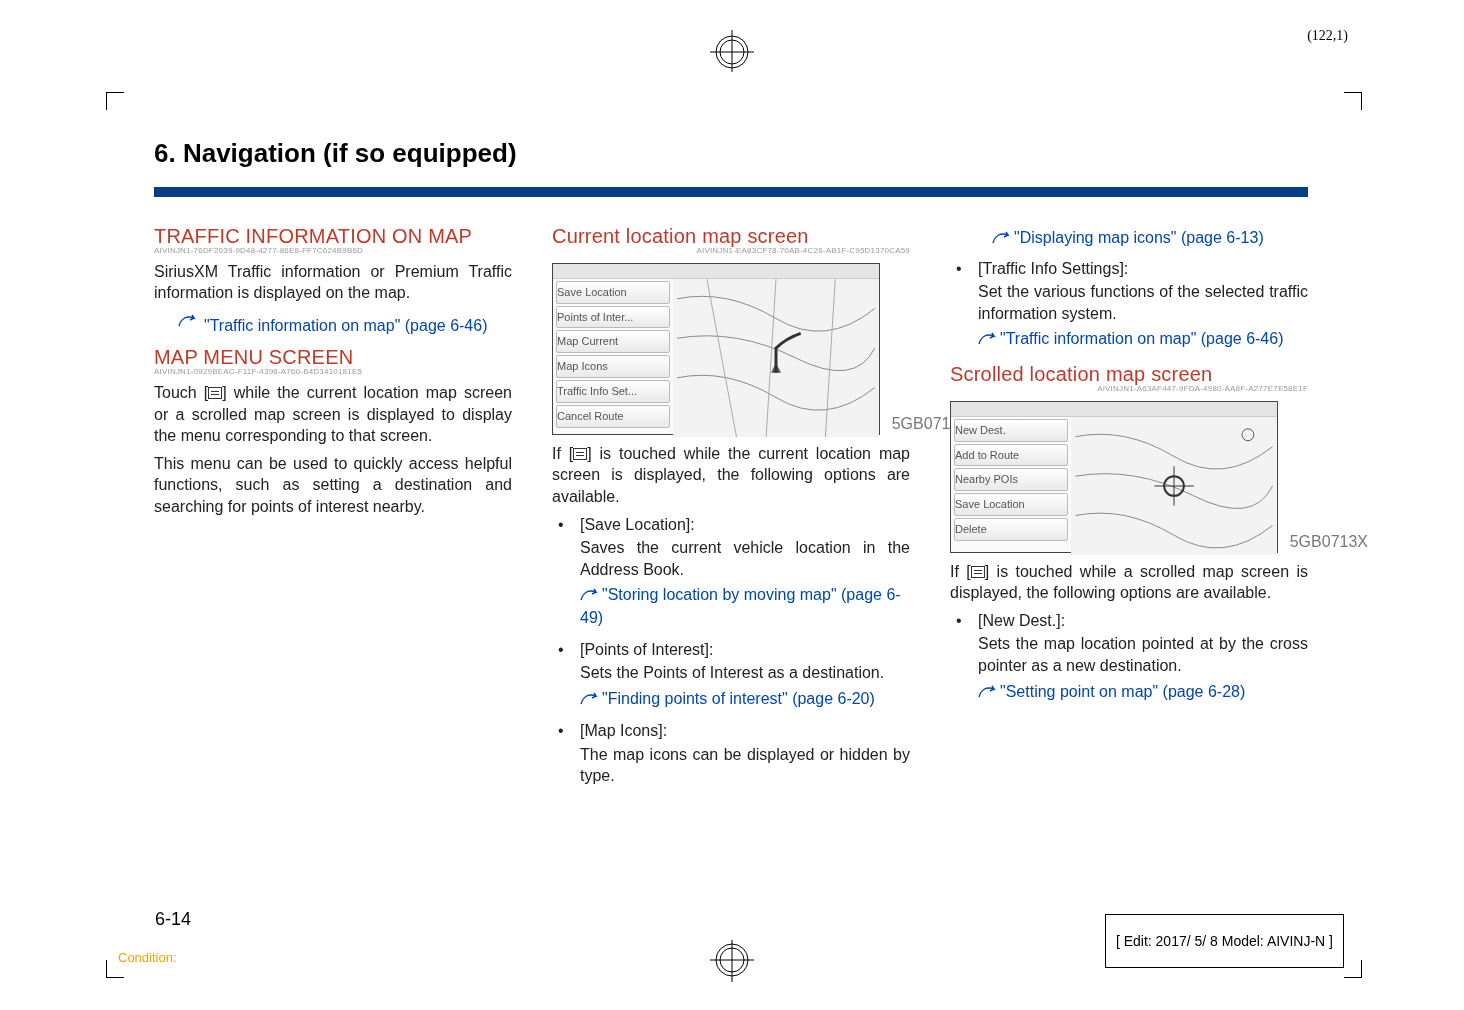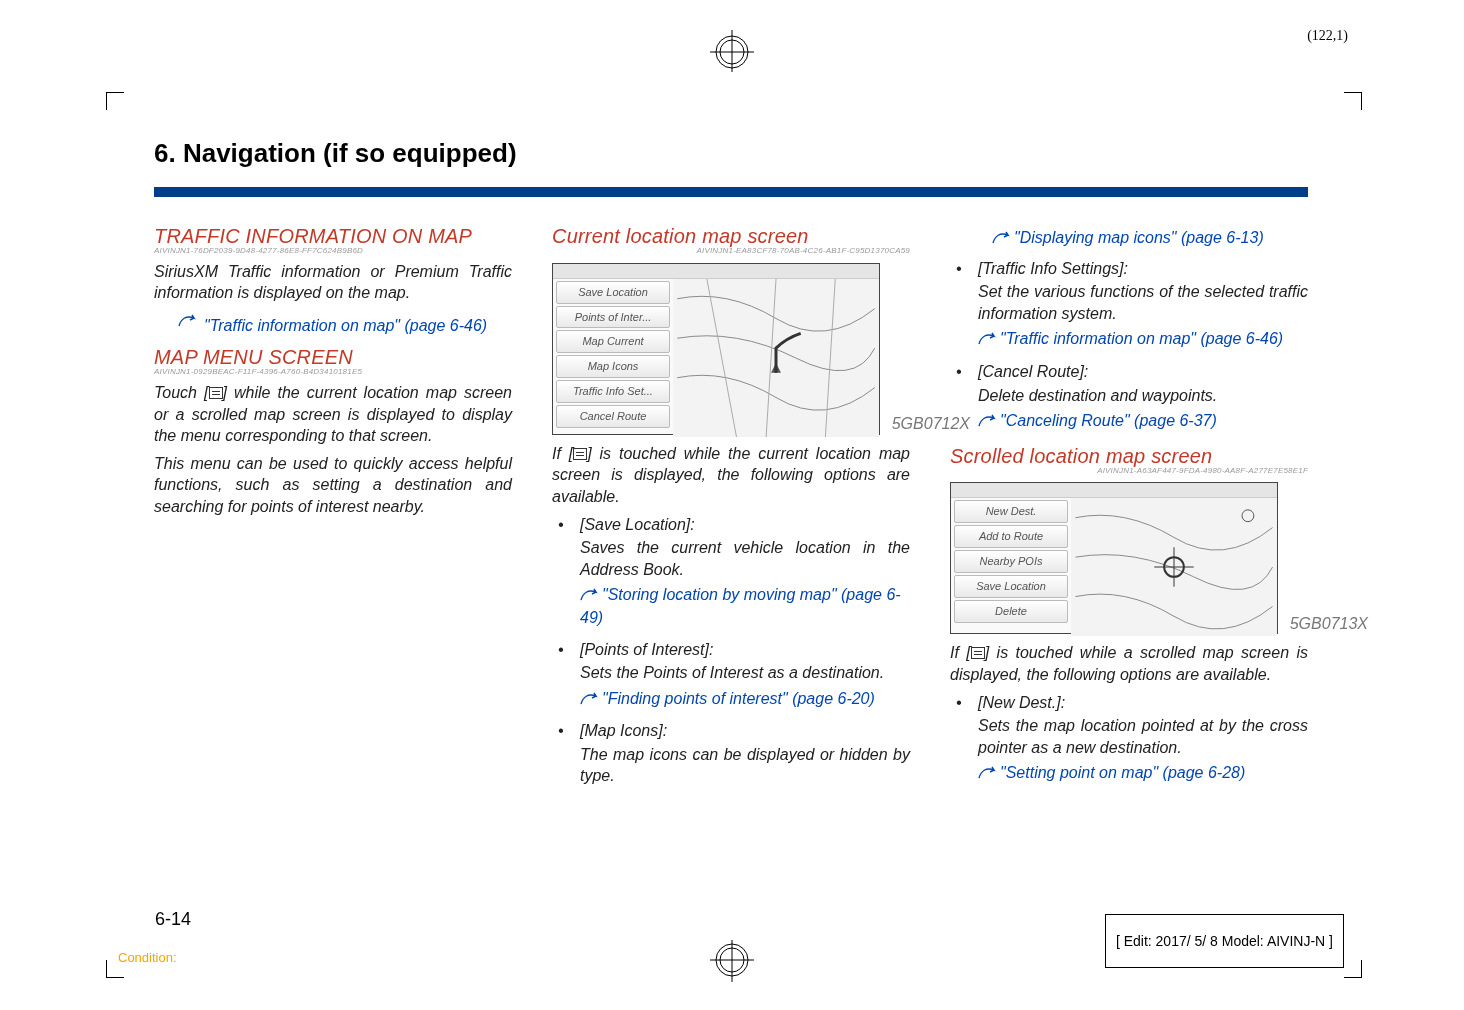--- a/index.html
+++ b/index.html
@@ -56,21 +56,20 @@
     margin-bottom: 18px;
   }
   .rule {
     height: 10px;
     background: #003e8a;
     margin-bottom: 26px;
   }
   .columns {
     display: flex;
     gap: 40px;
-    font-style: italic;
   }
   .col {
     flex: 1;
     font-size: 16px;
     line-height: 1.35;
     color: #222;
   }
   .heading-red {
     color: #c33928;
     font-size: 20px;
@@ -142,21 +141,20 @@
     font-size: 11px;
     color: #555;
     font-family: Arial, sans-serif;
   }
   .menu-list div {
     border: 1px solid #bbb;
     border-radius: 2px;
     margin: 2px 3px;
     padding: 3px 0;
     background: linear-gradient(#fff,#e9e9e9);
-    text-align: center;
   }
   .map-panel {
     flex: 1;
     position: relative;
     background: #f3f3f3;
     overflow: hidden;
   }
   .map-panel svg { width:100%; height:100%; }
   .diagram-label {
     position:absolute;
@@ -313,27 +311,20 @@
             </svg></span><span class="link-blue text">"Displaying map icons" (page 6-13)</span></div>
 
       <ul class="bullets">
         <li>
           <span>[Traffic Info Settings]:</span>
           <div class="sub">Set the various functions of the selected traffic information system.</div>
           <div class="ref-row"><span class="ref-icon"><svg width="22" height="14" viewBox="0 0 22 14">
                   <path d="M1 13 C 3 6, 8 2, 16 5 L14 2 M16 5 L12 7" fill="none" stroke="#0046b3" stroke-width="1.4"></path>
                 </svg></span><span class="link-blue text">"Traffic information on map" (page 6-46)</span></div>
         </li>
-        <li>
-          <span>[Cancel Route]:</span>
-          <div class="sub">Delete destination and waypoints.</div>
-          <div class="ref-row"><span class="ref-icon"><svg width="22" height="14" viewBox="0 0 22 14">
-                  <path d="M1 13 C 3 6, 8 2, 16 5 L14 2 M16 5 L12 7" fill="none" stroke="#0046b3" stroke-width="1.4"></path>
-                </svg></span><span class="link-blue text">"Canceling Route" (page 6-37)</span></div>
-        </li>
       </ul>
 
       <div class="heading-red">Scrolled location map screen</div>
       <span class="micro" style="text-align:right">AIVINJN1-A63AF447-9FDA-4980-AA8F-A277E7E58E1F</span>
 
       <div style="position:relative">
         <div class="diagram topcap" style="height:152px">
           <div class="diagram-row" style="height:138px">
             <div class="menu-list">
               <div>New Dest.</div>

